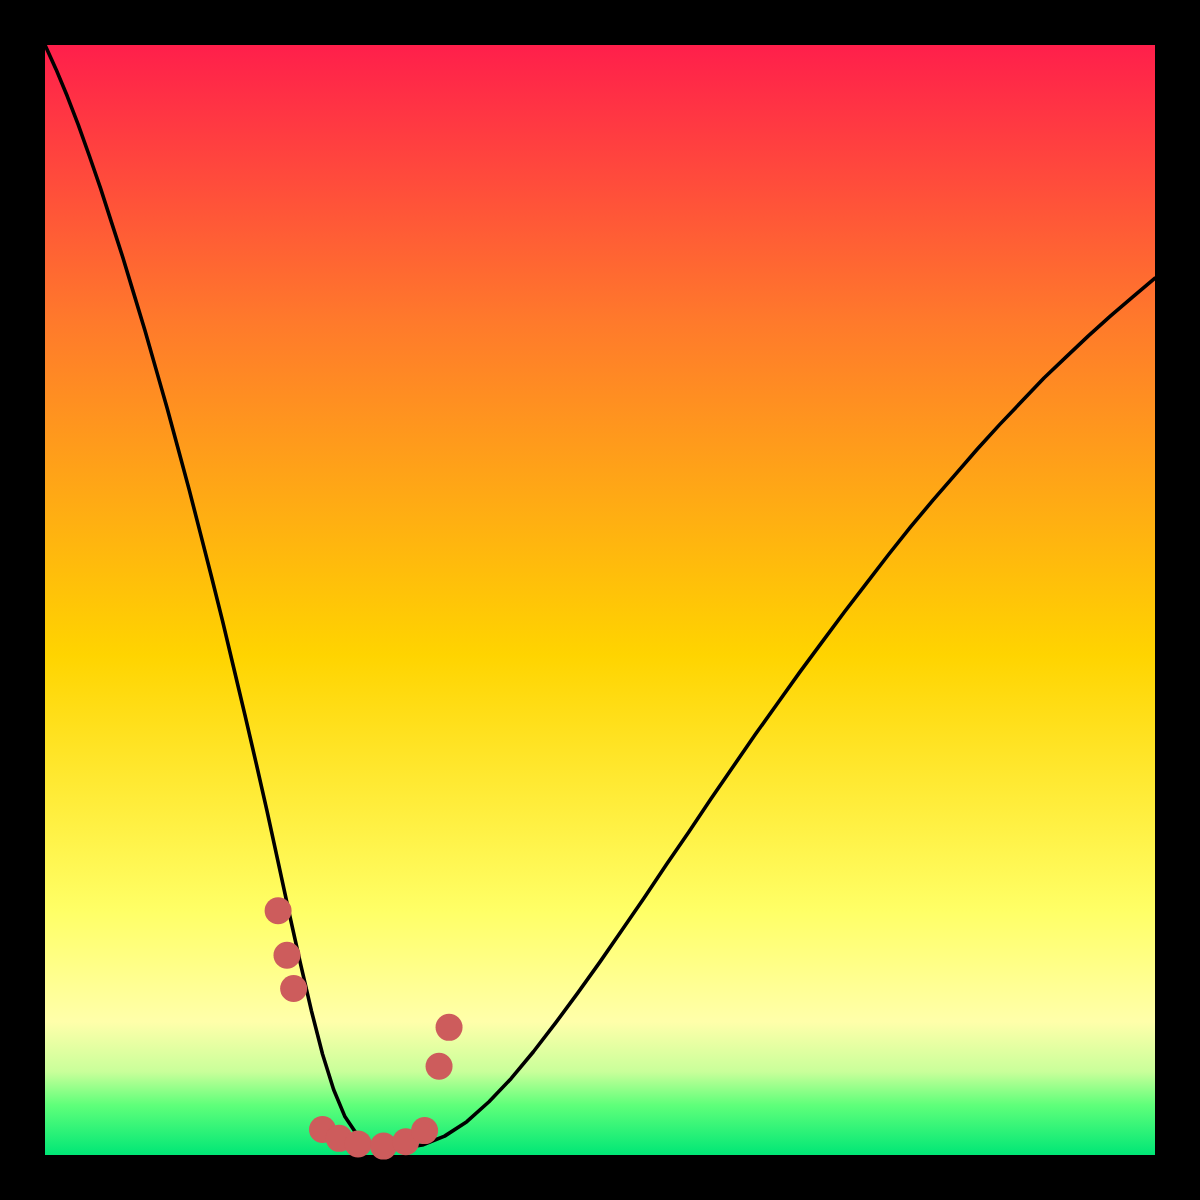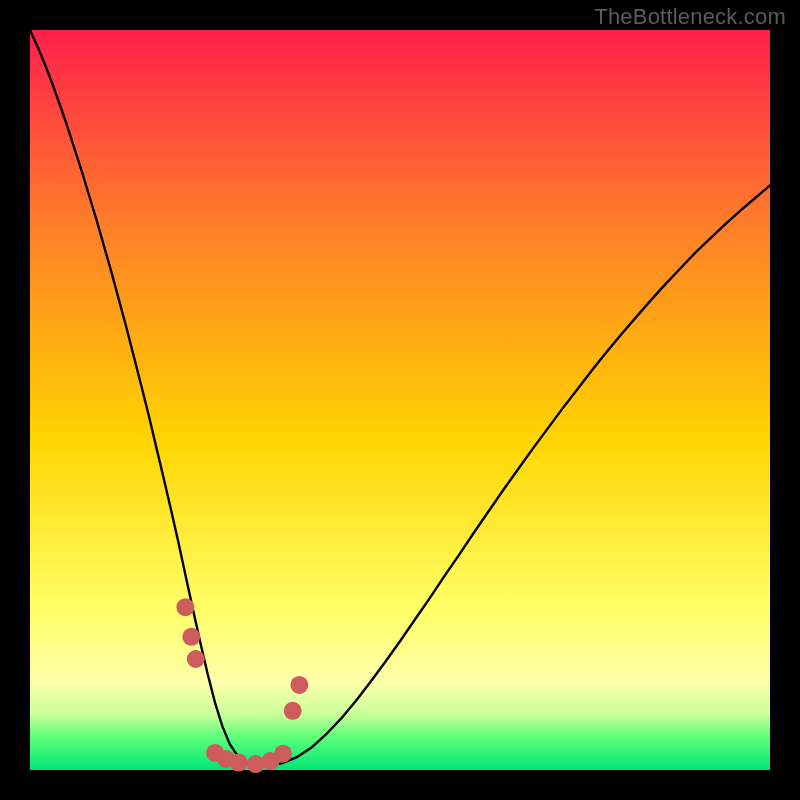--- a/index.html
+++ b/index.html
@@ -42,21 +42,20 @@
   }
   .marker {
     fill: #cd5c5c;
     stroke: none;
   }
 </style>
 </head>
 <body>
 
 <div class="stage">
-  <div class="watermark">TheBottleneck.com</div>
   <svg id="chart-svg" width="800" height="800" viewBox="0 0 800 800">
       <defs>
         <linearGradient id="bg-grad" x1="0" y1="0" x2="0" y2="1">
           <stop offset="0%" stop-color="#ff1f4b"></stop>
           <stop offset="25%" stop-color="#ff7a2b"></stop>
           <stop offset="55.00000000000001%" stop-color="#ffd400"></stop>
           <stop offset="78%" stop-color="#ffff66"></stop>
           <stop offset="88%" stop-color="#ffffaa"></stop>
           <stop offset="92.5%" stop-color="#c9ff9a"></stop>
           <stop offset="95.5%" stop-color="#5fff7a"></stop>

